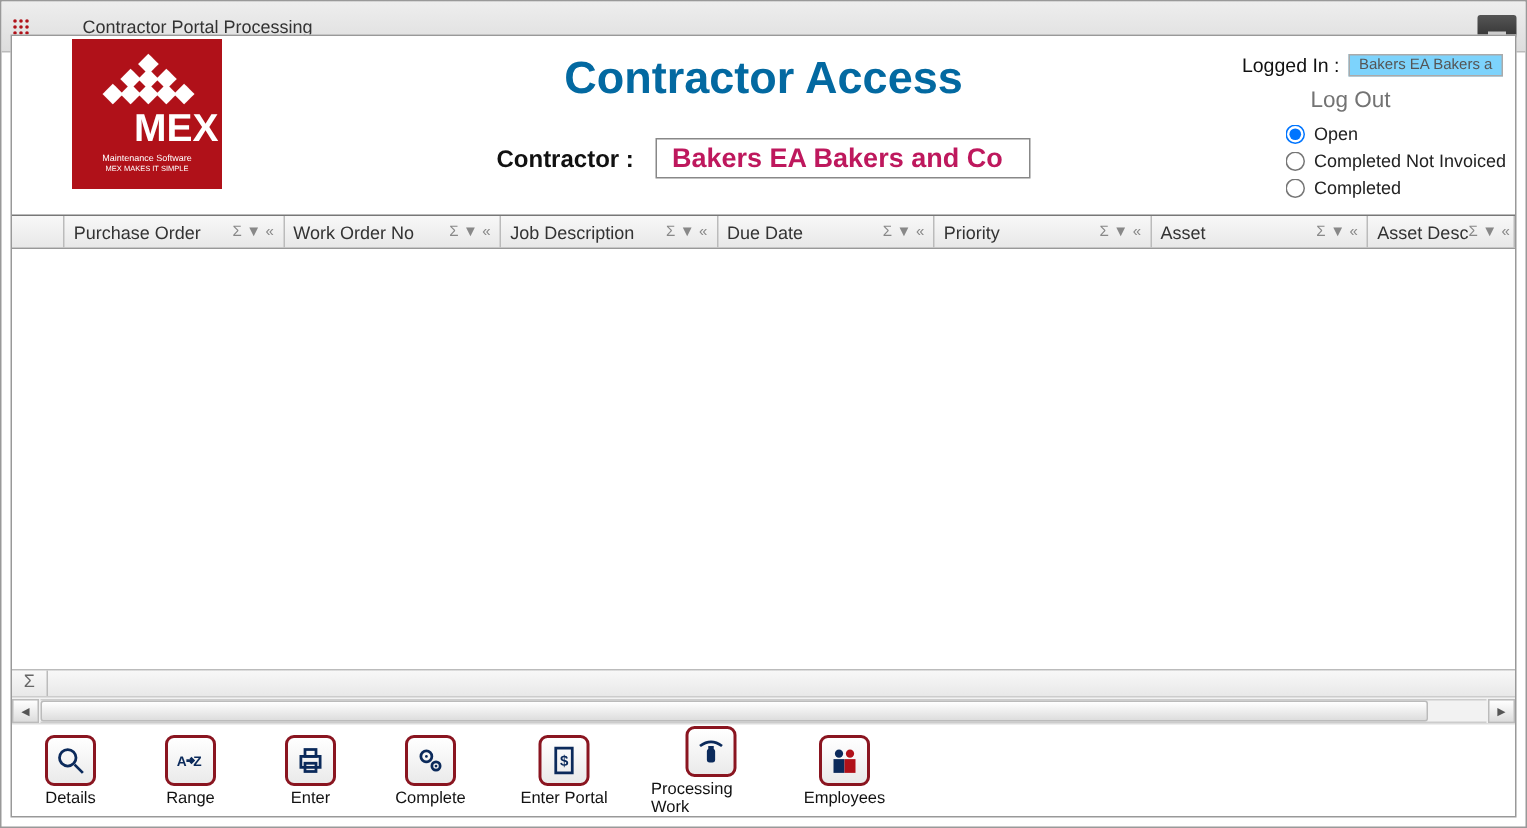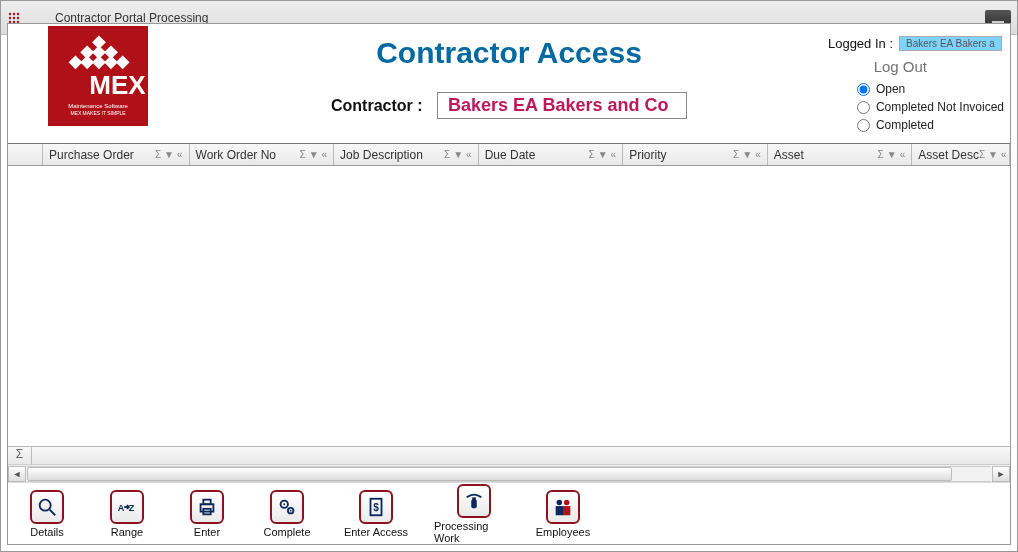--- a/index.html
+++ b/index.html
@@ -247,21 +247,21 @@
         </div>
         <span>Complete</span>
       </div>
       <div class="tbtn big">
         <div class="icon-box">
           <svg viewBox="0 0 24 24">
               <rect x="6" y="3" width="12" height="18" class="icon-stroke"></rect>
               <text x="9" y="16" font-size="11" class="icon-fill" font-weight="bold">$</text>
             </svg>
         </div>
-        <span>Enter Access</span>
+        <span>Enter Portal</span>
       </div>
       <div class="tbtn big">
         <div class="icon-box">
           <svg viewBox="0 0 24 24">
               <path d="M4 8 Q12 2 20 8" class="icon-stroke"></path>
               <rect x="9" y="10" width="6" height="10" rx="2" class="icon-fill"></rect>
               <rect x="10" y="8" width="4" height="3" class="icon-fill"></rect>
             </svg>
         </div>
         <span>Processing Work</span>

